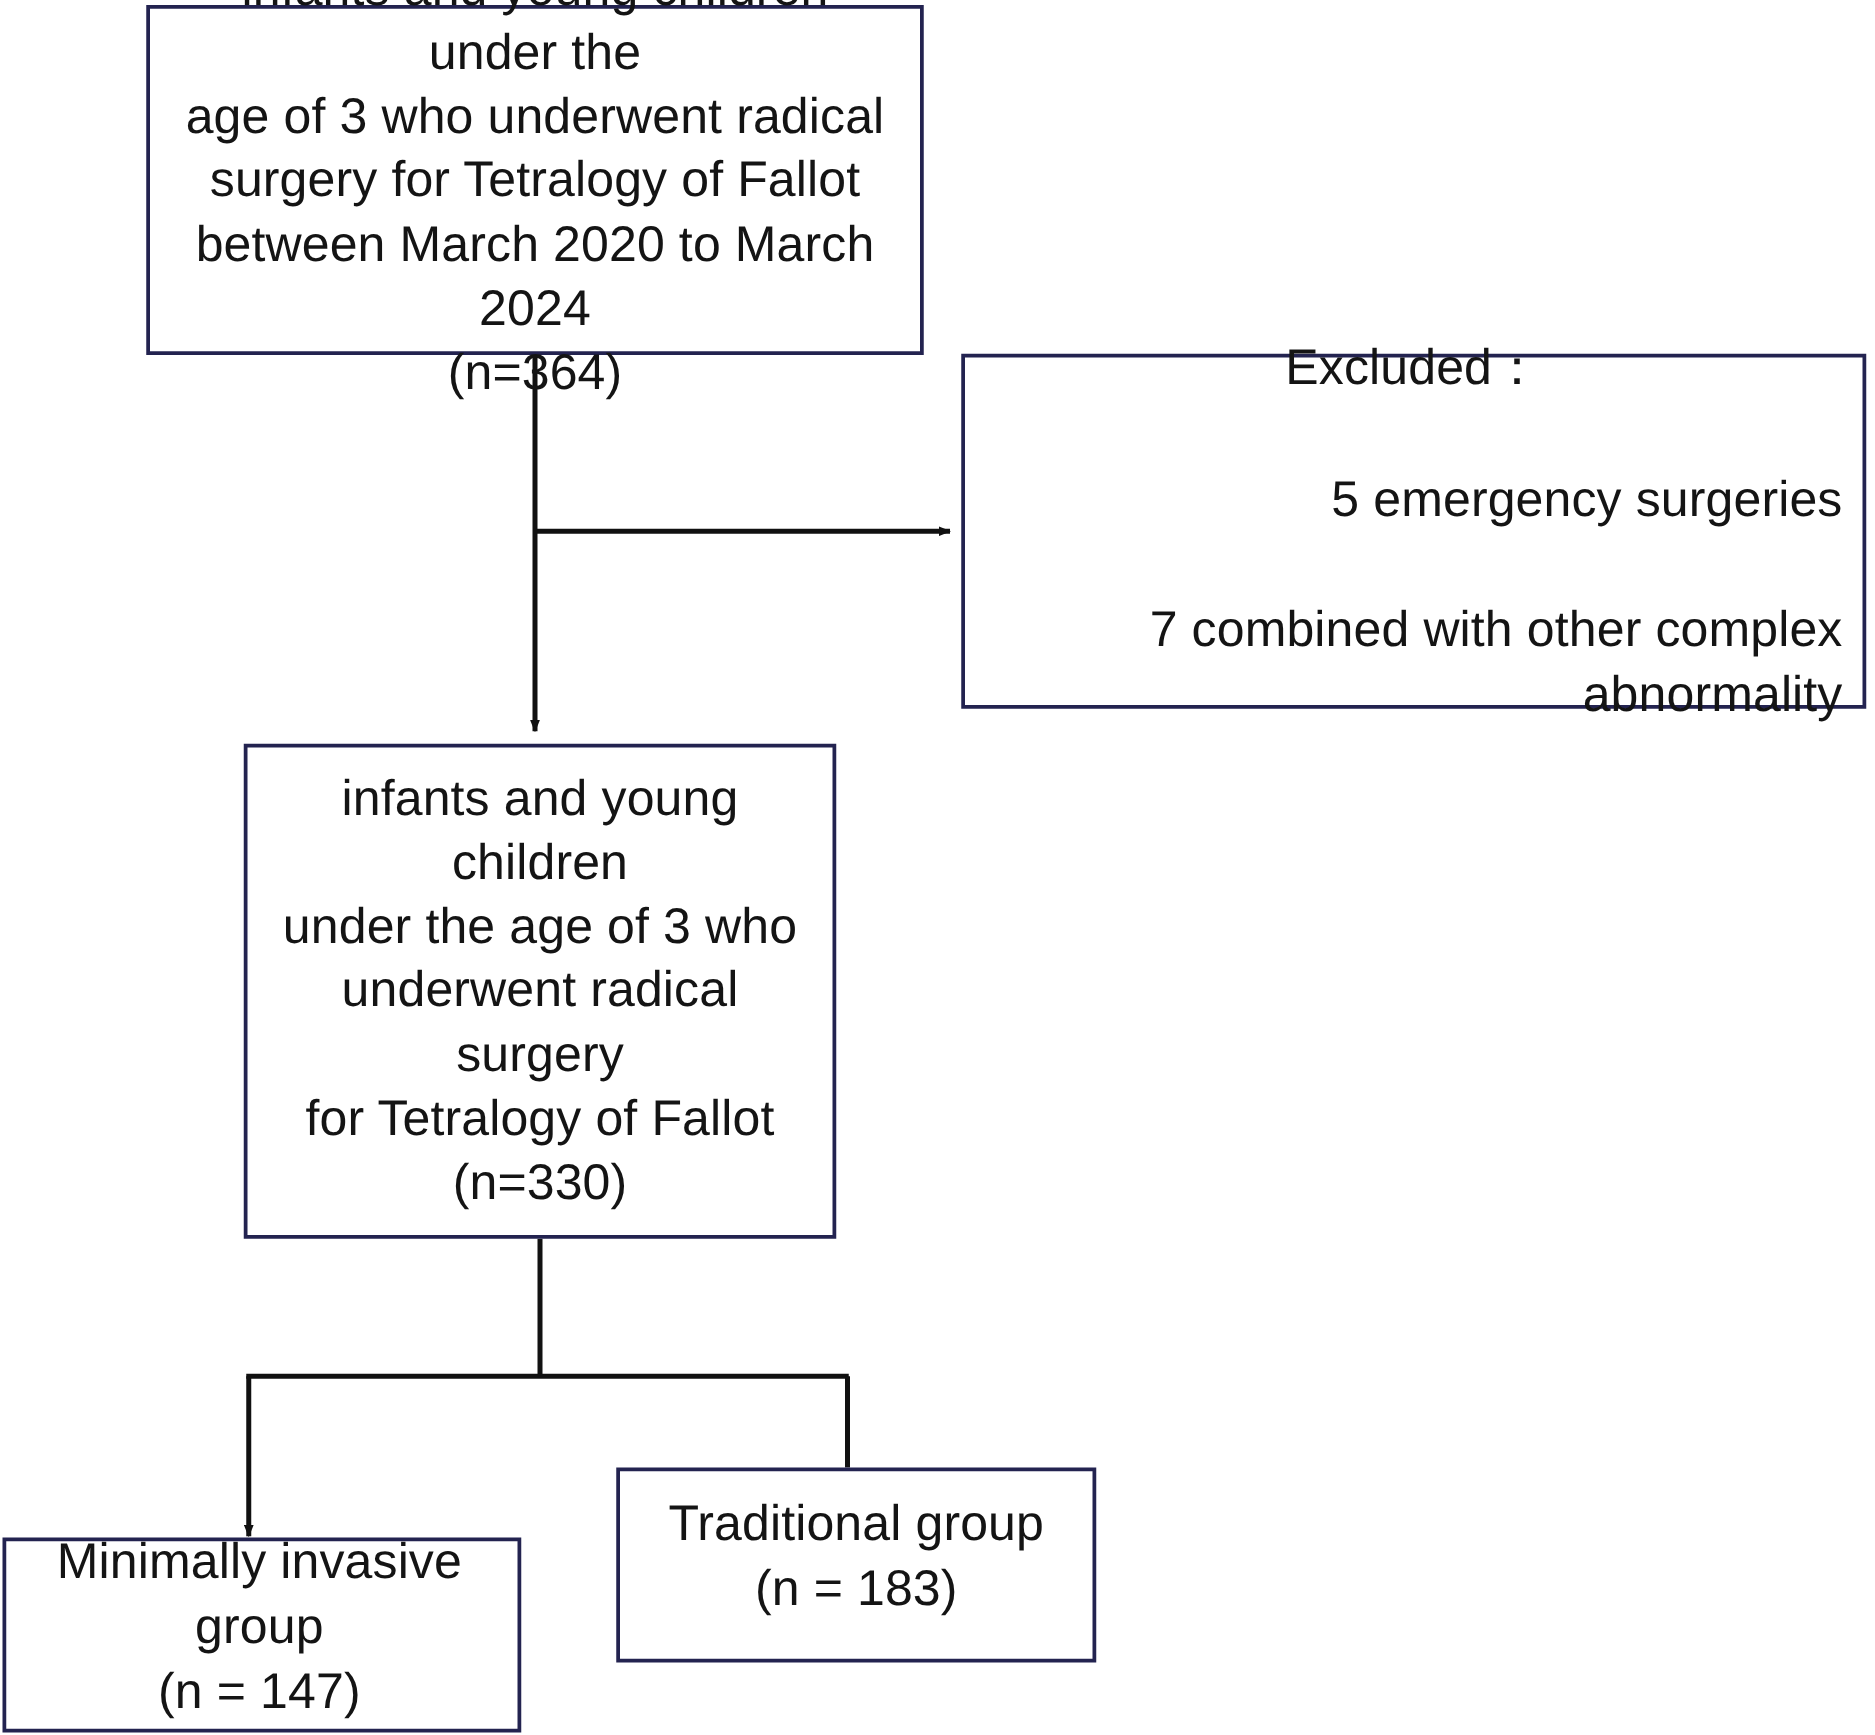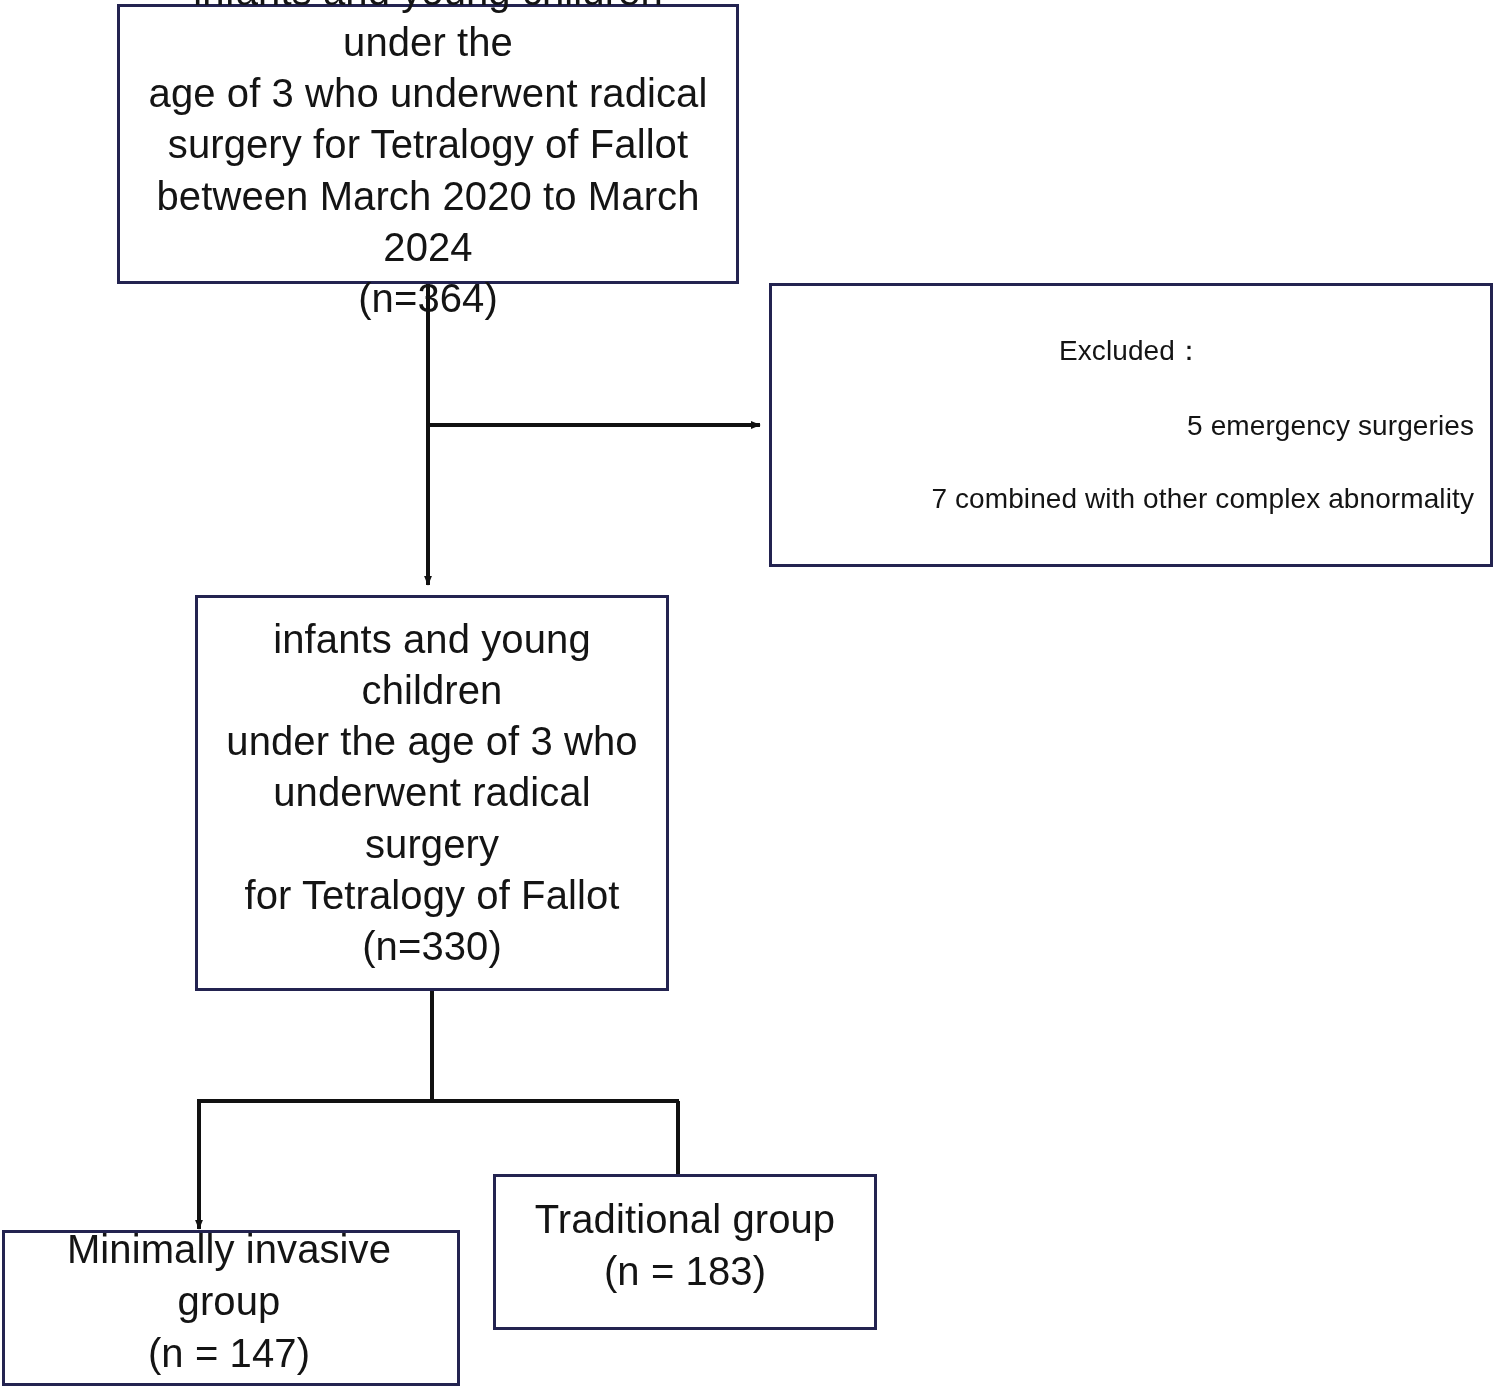--- a/index.html
+++ b/index.html
@@ -40,27 +40,27 @@
 
   
   #node-screened {
     left: 117px; top: 4px; width: 622px; height: 280px;
     padding: 10px 18px 8px 18px;
   }
   #node-excluded {
     left: 769px; top: 283px; width: 724px; height: 284px;
     padding: 8px 16px 8px 16px;
   }
-  #node-excluded .txt { font-size: 28px; line-height: 1.30; }
+  #node-excluded .txt { font-size: 40px; line-height: 1.30; }
   #node-enrolled {
     left: 195px; top: 595px; width: 474px; height: 396px;
     padding: 8px 16px;
   }
   #node-group-mis {
-    left: 2px; top: 1230px; width: 458px; height: 156px;
+    left: 2px; top: 1230px; width: 415px; height: 156px;
     padding: 4px 10px 18px 6px;
   }
   #node-group-trad {
     left: 493px; top: 1174px; width: 384px; height: 156px;
     padding: 4px 10px 18px 10px;
   }
   #node-group-mis .txt, #node-group-trad .txt { line-height: 1.30; }
 
   
   #connectors {

